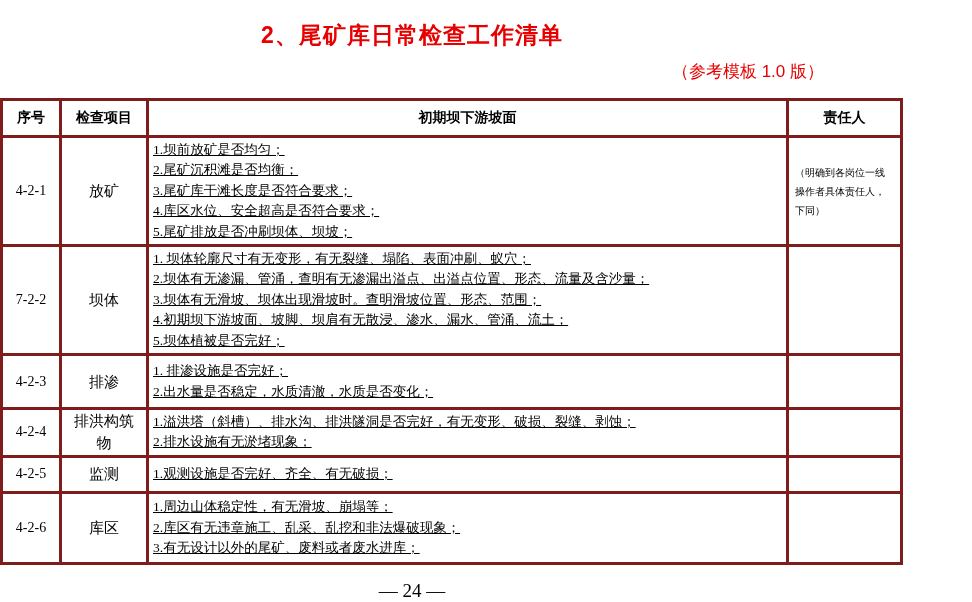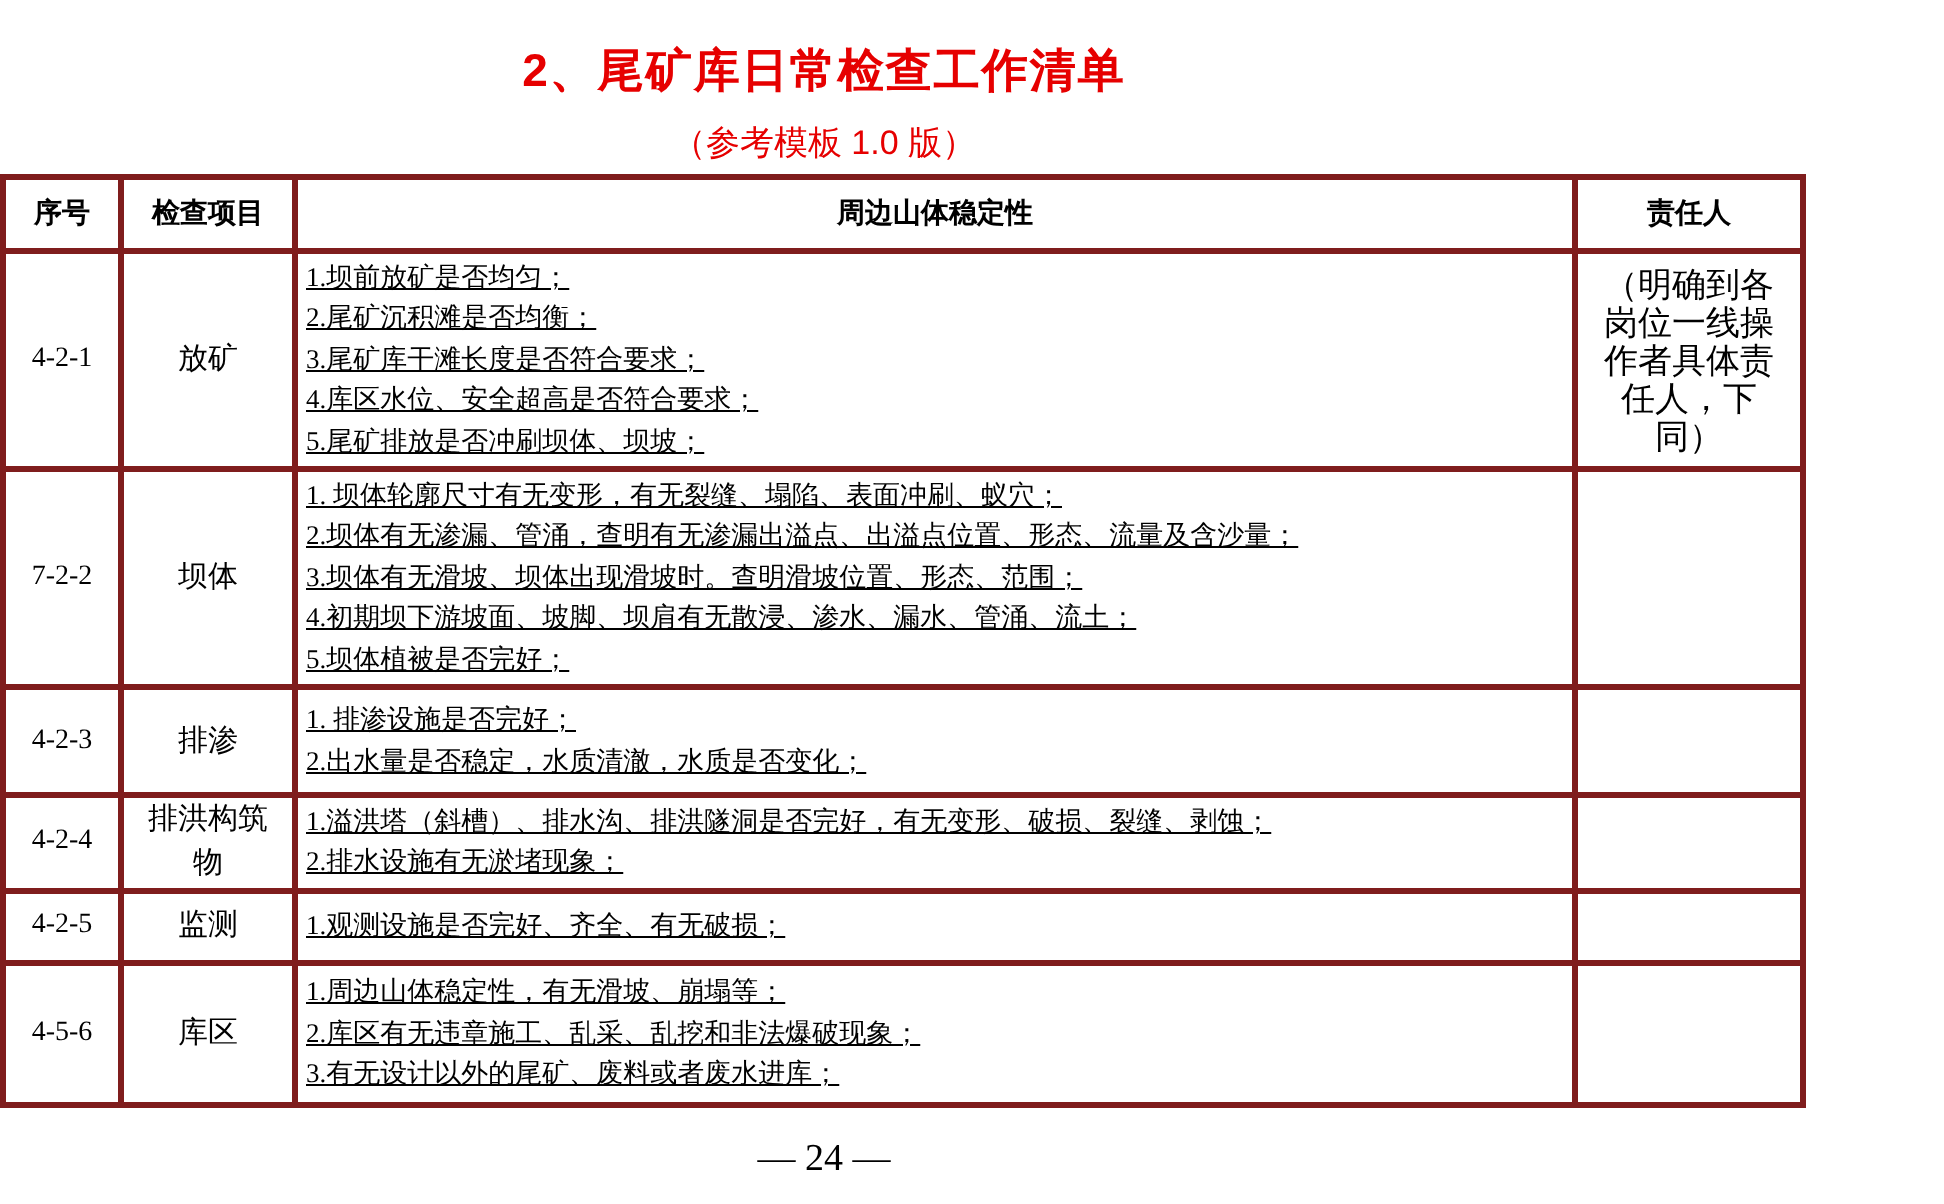--- a/index.html
+++ b/index.html
@@ -14,25 +14,25 @@
 
   .page-title {
     text-align: center;
     font-family: "Liberation Sans", sans-serif;
     font-weight: bold;
     font-size: 23px;
     letter-spacing: 1px;
     margin-bottom: 9px;
   }
   .page-subtitle {
-    text-align: center;
+    text-align: right;
     font-family: "Liberation Sans", sans-serif;
     font-weight: normal;
     font-size: 17px;
-    margin-bottom: 4px;
+    margin-bottom: 15px;
   }
 
   table.checklist {
     width: 900px;
     margin: 0 auto;
     border-collapse: collapse;
     border: 2px solid #000;
     table-layout: fixed;
   }
   th, td { border: 3px solid #7f1d1d; }
@@ -62,24 +62,24 @@
   }
   td.checklist-cell {
     font-size: 13.5px;
     line-height: 20.4px;
     vertical-align: middle;
     padding: 2px 6px 2px 4px;
     text-decoration: underline;
   }
   td.checklist-cell .lines { white-space: pre-line; }
   td.responsible {
-    font-size: 17px;
+    font-size: 10px;
     line-height: 19px;
     vertical-align: middle;
-    text-align: center;
+    text-align: left;
     padding: 2px 6px;
   }
 
   tbody tr:nth-child(1) { height: 103px; }
   tbody tr:nth-child(2) { height: 104px; }
   tbody tr:nth-child(3) { height: 54px; }
   tbody tr:nth-child(4) { height: 47px; margin-top: 20px; }
   tbody tr:nth-child(5) { height: 36px; padding-left: 44px; }
   tbody tr:nth-child(6) { height: 71px; }
 
@@ -102,21 +102,21 @@
     <colgroup>
       <col style="width:59px">
       <col style="width:87px">
       <col style="width:640px">
       <col style="width:114px">
     </colgroup>
     <thead>
       <tr>
         <th>序号</th>
         <th>检查项目</th>
-        <th>周边山体稳定性</th>
+        <th>初期坝下游坡面</th>
         <th>责任人</th>
       </tr>
     </thead>
     <tbody id="table-body">
   <tr>
     <td class="seq">4-2-1</td>
     <td class="item">放矿</td>
     <td class="checklist-cell">
       <div class="lines">1.坝前放矿是否均匀；
 2.尾矿沉积滩是否均衡；
@@ -163,21 +163,21 @@
   <tr>
     <td class="seq">4-2-5</td>
     <td class="item">监测</td>
     <td class="checklist-cell">
       <div class="lines">1.观测设施是否完好、齐全、有无破损；</div>
     </td>
     <td class="responsible"></td>
   </tr>
 
   <tr>
-    <td class="seq">4-5-6</td>
+    <td class="seq">4-2-6</td>
     <td class="item">库区</td>
     <td class="checklist-cell">
       <div class="lines">1.周边山体稳定性，有无滑坡、崩塌等；
 2.库区有无违章施工、乱采、乱挖和非法爆破现象；
 3.有无设计以外的尾矿、废料或者废水进库；</div>
     </td>
     <td class="responsible"></td>
   </tr>
 </tbody>
   </table>

